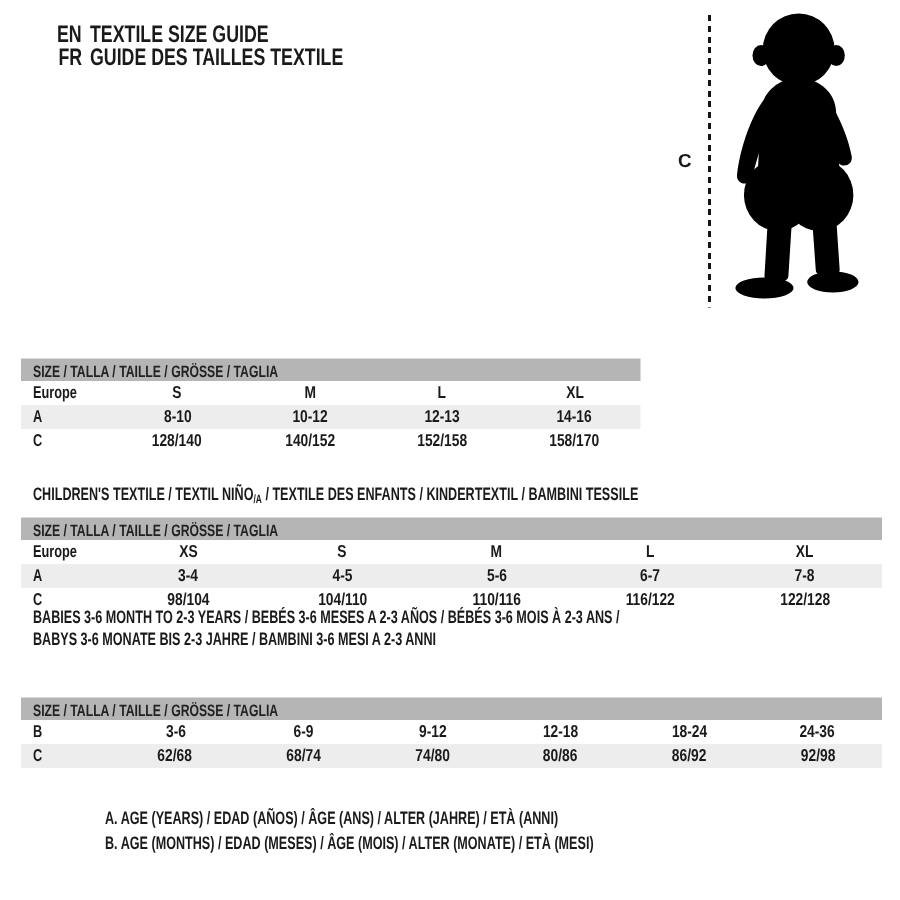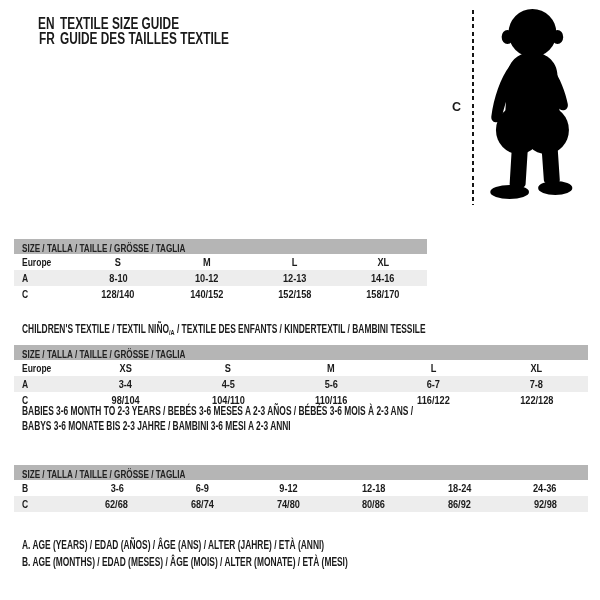--- a/index.html
+++ b/index.html
@@ -32,21 +32,21 @@
   .trow{display:grid;height:16px;align-items:center;font-size:11.5px;font-weight:700;}
   .trow.shaded{background:#ededed;}
   .cols4{grid-template-columns:60px repeat(4,1fr);}
   .cols5{grid-template-columns:60px repeat(5,1fr);}
   .cols6{grid-template-columns:60px repeat(6,1fr);}
   .lbl{padding-left:8px;text-align:left;}
   .cell{text-align:center;}
 
   
   .legend{position:absolute;left:22px;top:536px;}
-  .legend-line{height:17px;display:flex;align-items:center;font-size:12px;font-weight:700;}
+  .legend-line{height:17px;display:flex;align-items:center;font-size:12px;font-weight:700;margin-left:48px;}
 </style>
 </head>
 <body>
 
 <div class="canvas">
 
   <div class="lang-list">
     <div class="lang-row">
       <span class="lang-code"><span class="cx-l">EN</span></span>
       <span class="cx-l">TEXTILE SIZE GUIDE</span>

